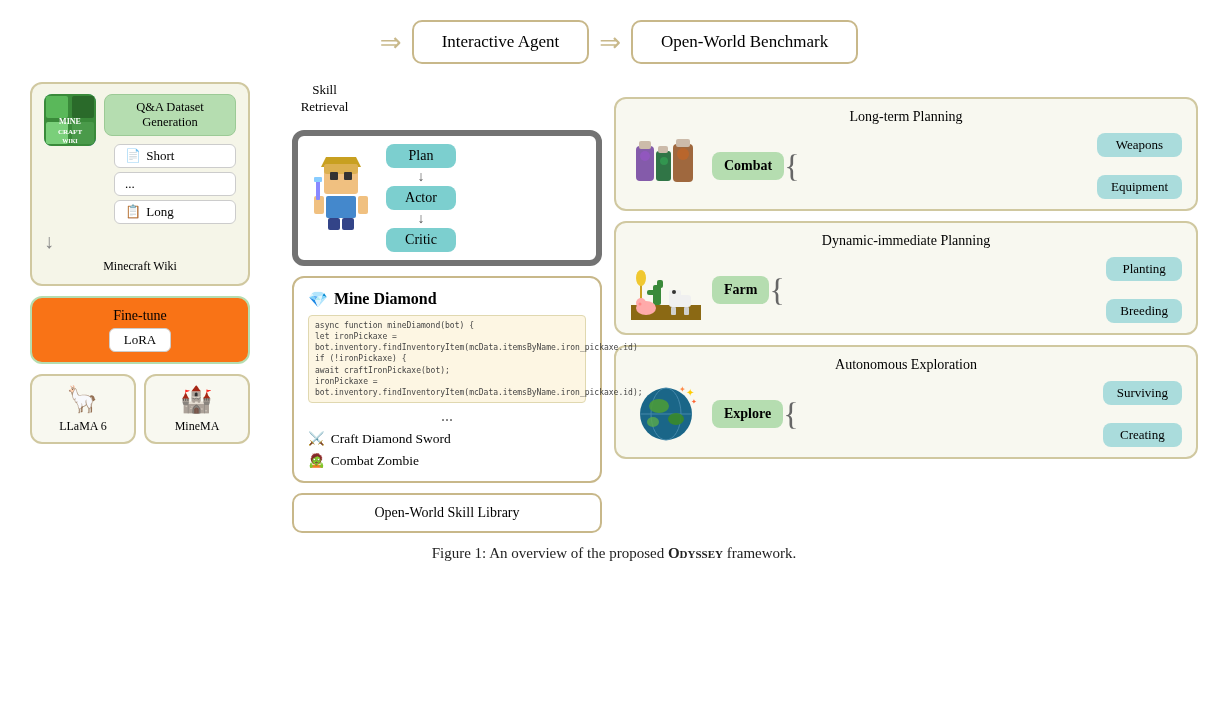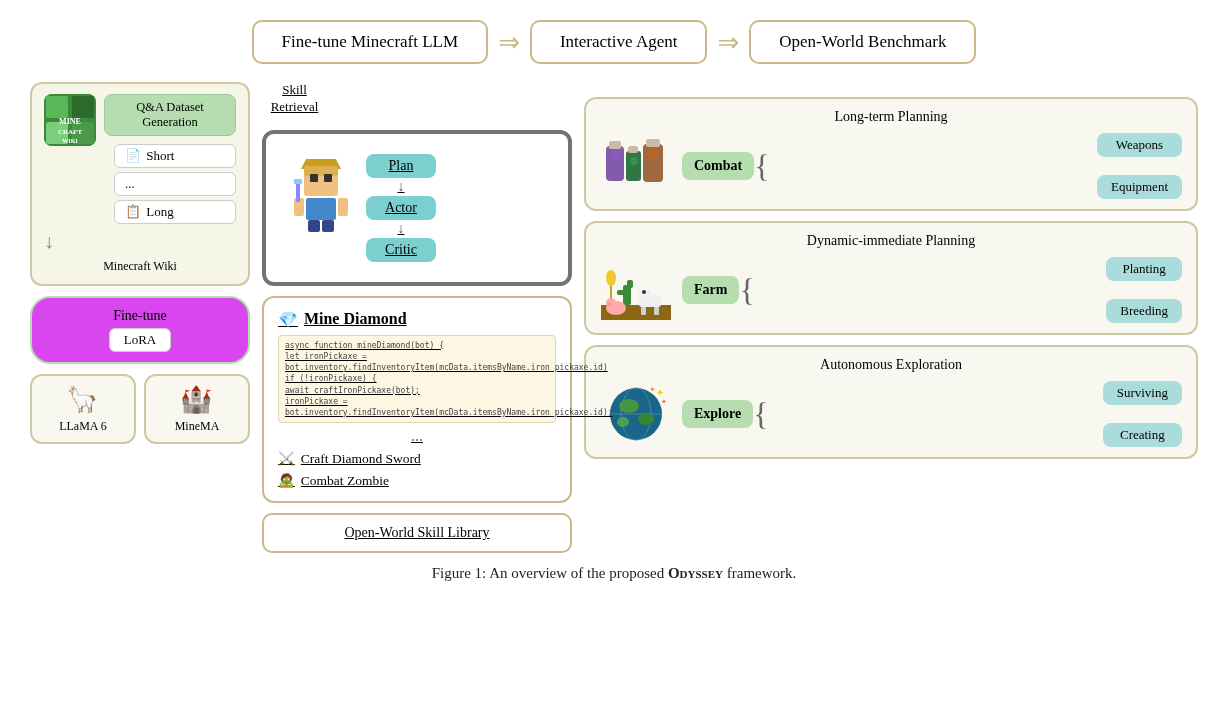--- a/index.html
+++ b/index.html
@@ -116,22 +116,22 @@
       align-items: center;
       gap: 5px;
     }
     .arrow-down {
       text-align: center;
       font-size: 20px;
       color: #888;
     }
     .finetune-box {
       border: 2px solid #b5ddb0;
-      border-radius: 20px;
-      background: #d946ef;
+      border-radius: 12px;
+      background: #f97316;
       padding: 10px 14px;
       text-align: center;
     }
     .finetune-title {
       font-size: 14px;
       margin-bottom: 4px;
     }
     .lora-badge {
       border: 1px solid #ccc;
       border-radius: 6px;
@@ -161,25 +161,26 @@
 
     
     .center-panel {
       width: 310px;
       flex-shrink: 0;
       display: flex;
       flex-direction: column;
       gap: 10px;
     }
     .agent-box {
-      border: 4px solid #737373;
+      border: 6px solid #737373;
       border-radius: 12px;
       background: #fff;
-      padding: 20px;
-      display: flex;
+      padding: 8px;
+      display: flex;
+      align-items: center;
       gap: 10px;
       position: relative;
     }
     .agent-character {
       font-size: 48px;
       flex-shrink: 0;
     }
     .plan-actor-critic {
       display: flex;
       flex-direction: column;
@@ -337,21 +338,20 @@
     
     .llama-emoji { font-size: 26px; }
     .castle-emoji { font-size: 26px; }
   </style>
 </head>
 <body>
 
 <div class="main-container">
 
   <div class="pipeline-row">
-    <div class="pipeline-box">Fine-tune Minecraft LLM</div>
     <span class="pipeline-arrow">⇒</span>
     <div class="pipeline-box">Interactive Agent</div>
     <span class="pipeline-arrow">⇒</span>
     <div class="pipeline-box">Open-World Benchmark</div>
   </div>
 
   <div class="content-row">
 
     <div class="left-panel">
 
@@ -404,21 +404,21 @@
           <div class="model-icon llama-emoji">🦙</div>
           <div>LLaMA 6</div>
         </div>
         <div class="model-box">
           <div class="model-icon castle-emoji">🏰</div>
           <div>MineMA</div>
         </div>
       </div>
     </div>
 
-    <div class="center-panel" style="position:relative;  text-decoration: underline;">
+    <div class="center-panel" style="position:relative; margin-left: 30px;">
 
       <div class="skill-retrieval-label" style="position:relative; left:0; top:0; transform:none; font-size:13px; margin-bottom:4px;">Skill
 Retrieval</div>
 
       <div class="agent-box">
         <div class="agent-character">
           
           <svg width="70" height="80" viewBox="0 0 70 80">
 
             <polygon points="20,5 50,5 55,15 15,15" fill="#c8a020"></polygon>

